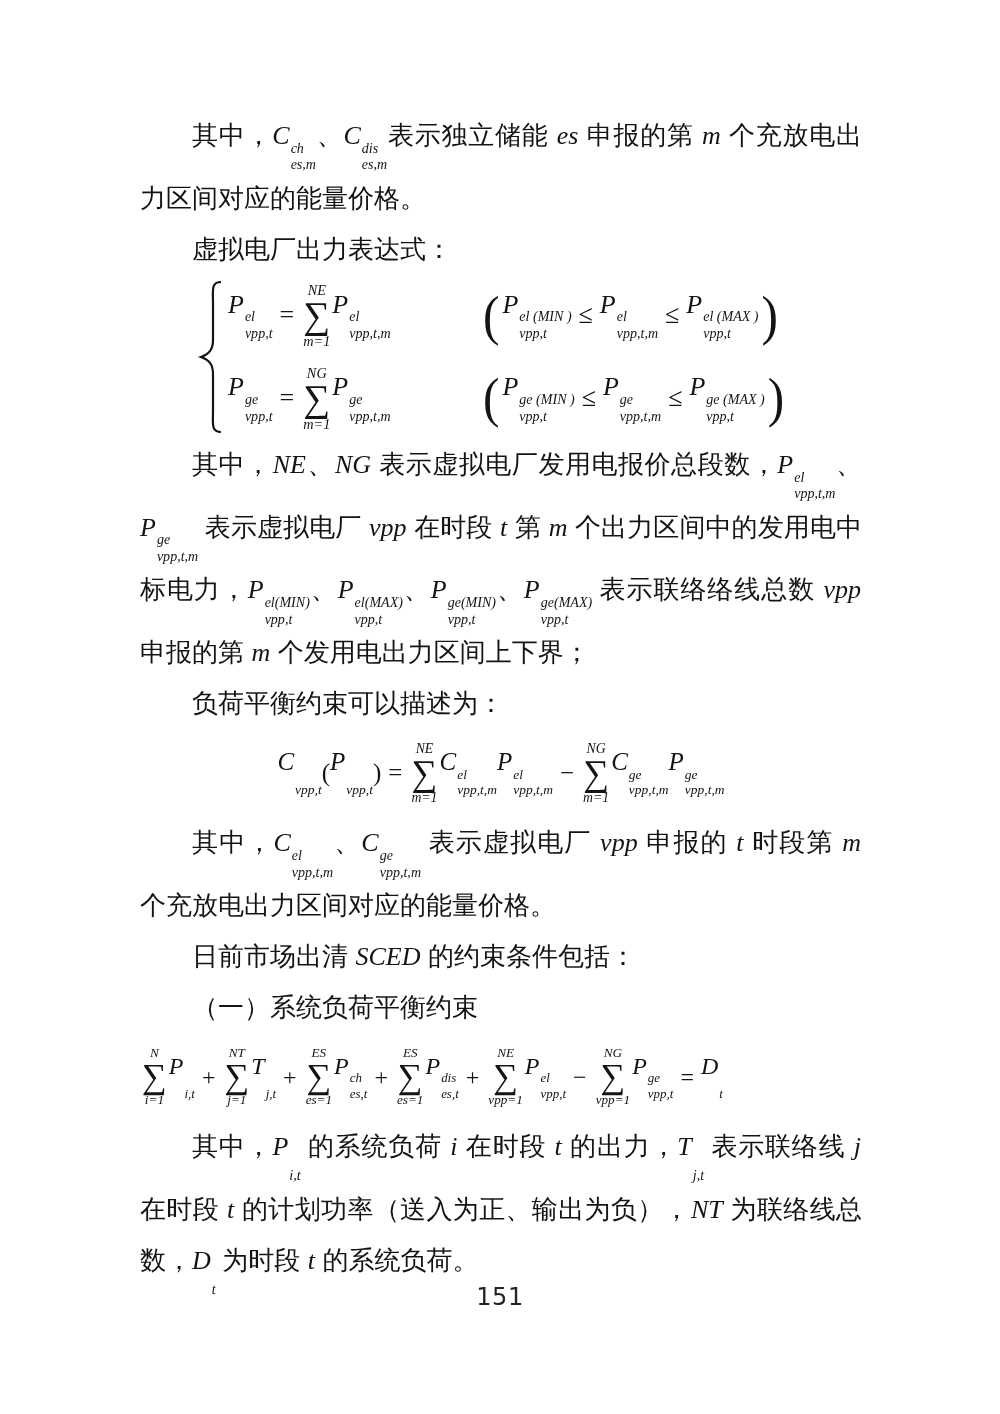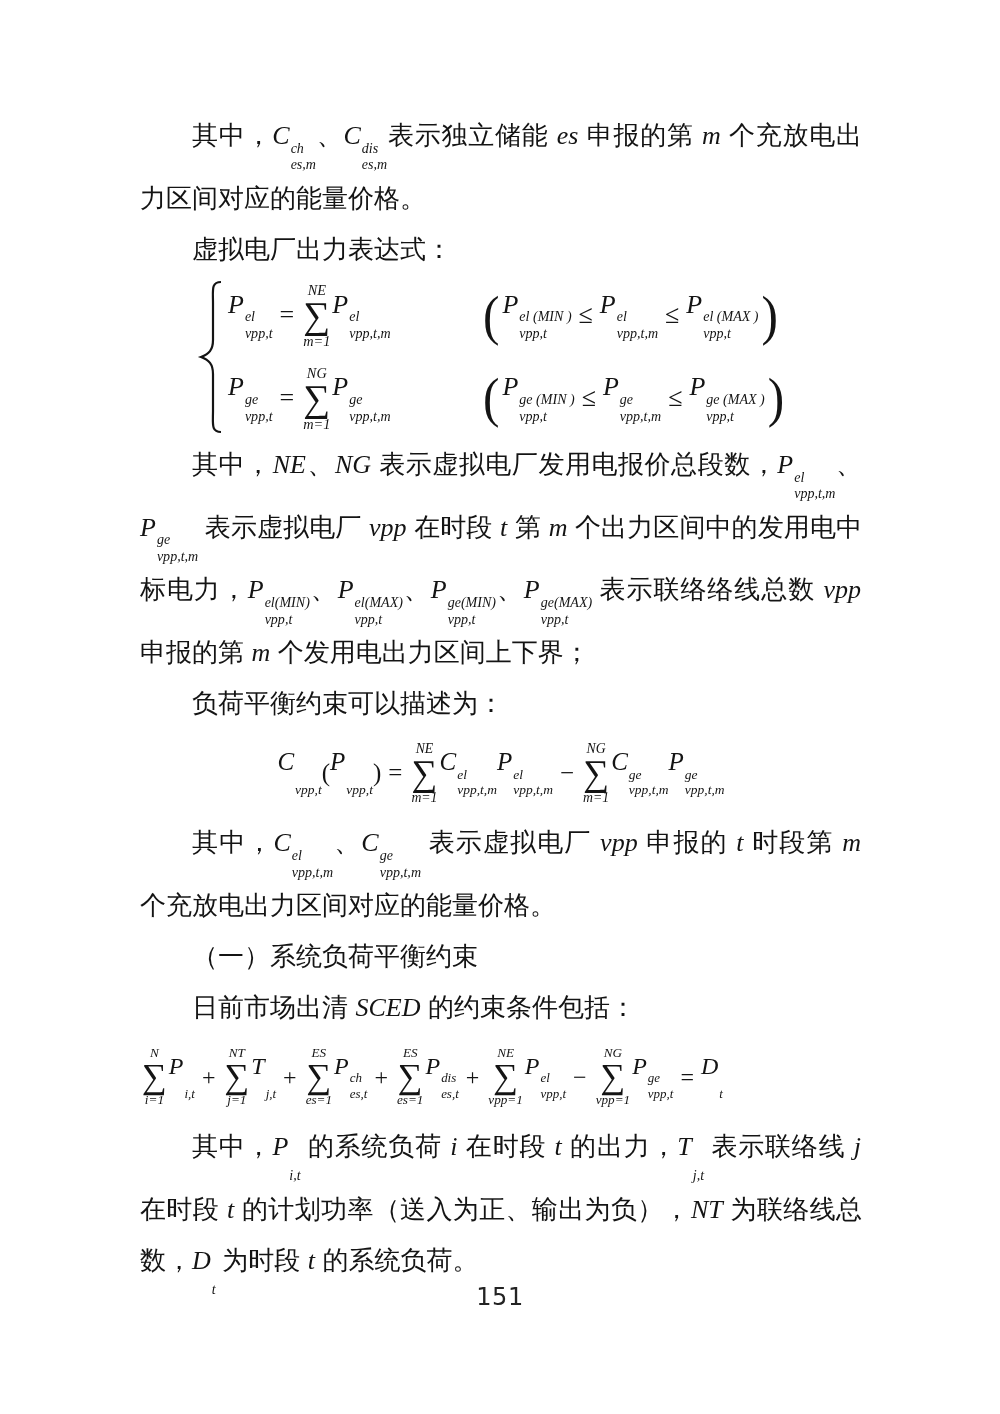--- a/index.html
+++ b/index.html
@@ -250,22 +250,22 @@
             <span class="msub">vpp,t,m</span>
           </span></span>
       </div>
       <p class="para"><span class="rt">其中，</span><span class="mvar"><span class="mb">C</span><span class="ms">
             <span class="msup">el</span>
             <span class="msub">vpp,t,m</span>
           </span></span><span class="rt">、</span><span class="mvar"><span class="mb">C</span><span class="ms">
             <span class="msup">ge</span>
             <span class="msub">vpp,t,m</span>
           </span></span><span class="rt"> 表示虚拟电厂 </span><span class="ri">vpp</span><span class="rt"> 申报的 </span><span class="ri">t</span><span class="rt"> 时段</span><span class="rt">第 </span><span class="ri">m</span><span class="rt"> 个充放电出力区间对应的能量价格。</span></p>
+      <p class="para"><span class="rt">日前市场出清 </span><span class="ri">SCED</span><span class="rt"> 的约束条件包括：</span></p>
       <p class="para"><span class="rt">（一）系统负荷平衡约束</span></p>
-      <p class="para"><span class="rt">日前市场出清 </span><span class="ri">SCED</span><span class="rt"> 的约束条件包括：</span></p>
       <div class="equation wide">
         <span class="sum">
           <span class="lim">N</span>
           <span class="sig">∑</span>
           <span class="lim">i=1</span>
         </span>
         <span class="mvar"><span class="mb">P</span><span class="ms">
             <span class="msup">&nbsp;</span>
             <span class="msub">i,t</span>
           </span></span>

